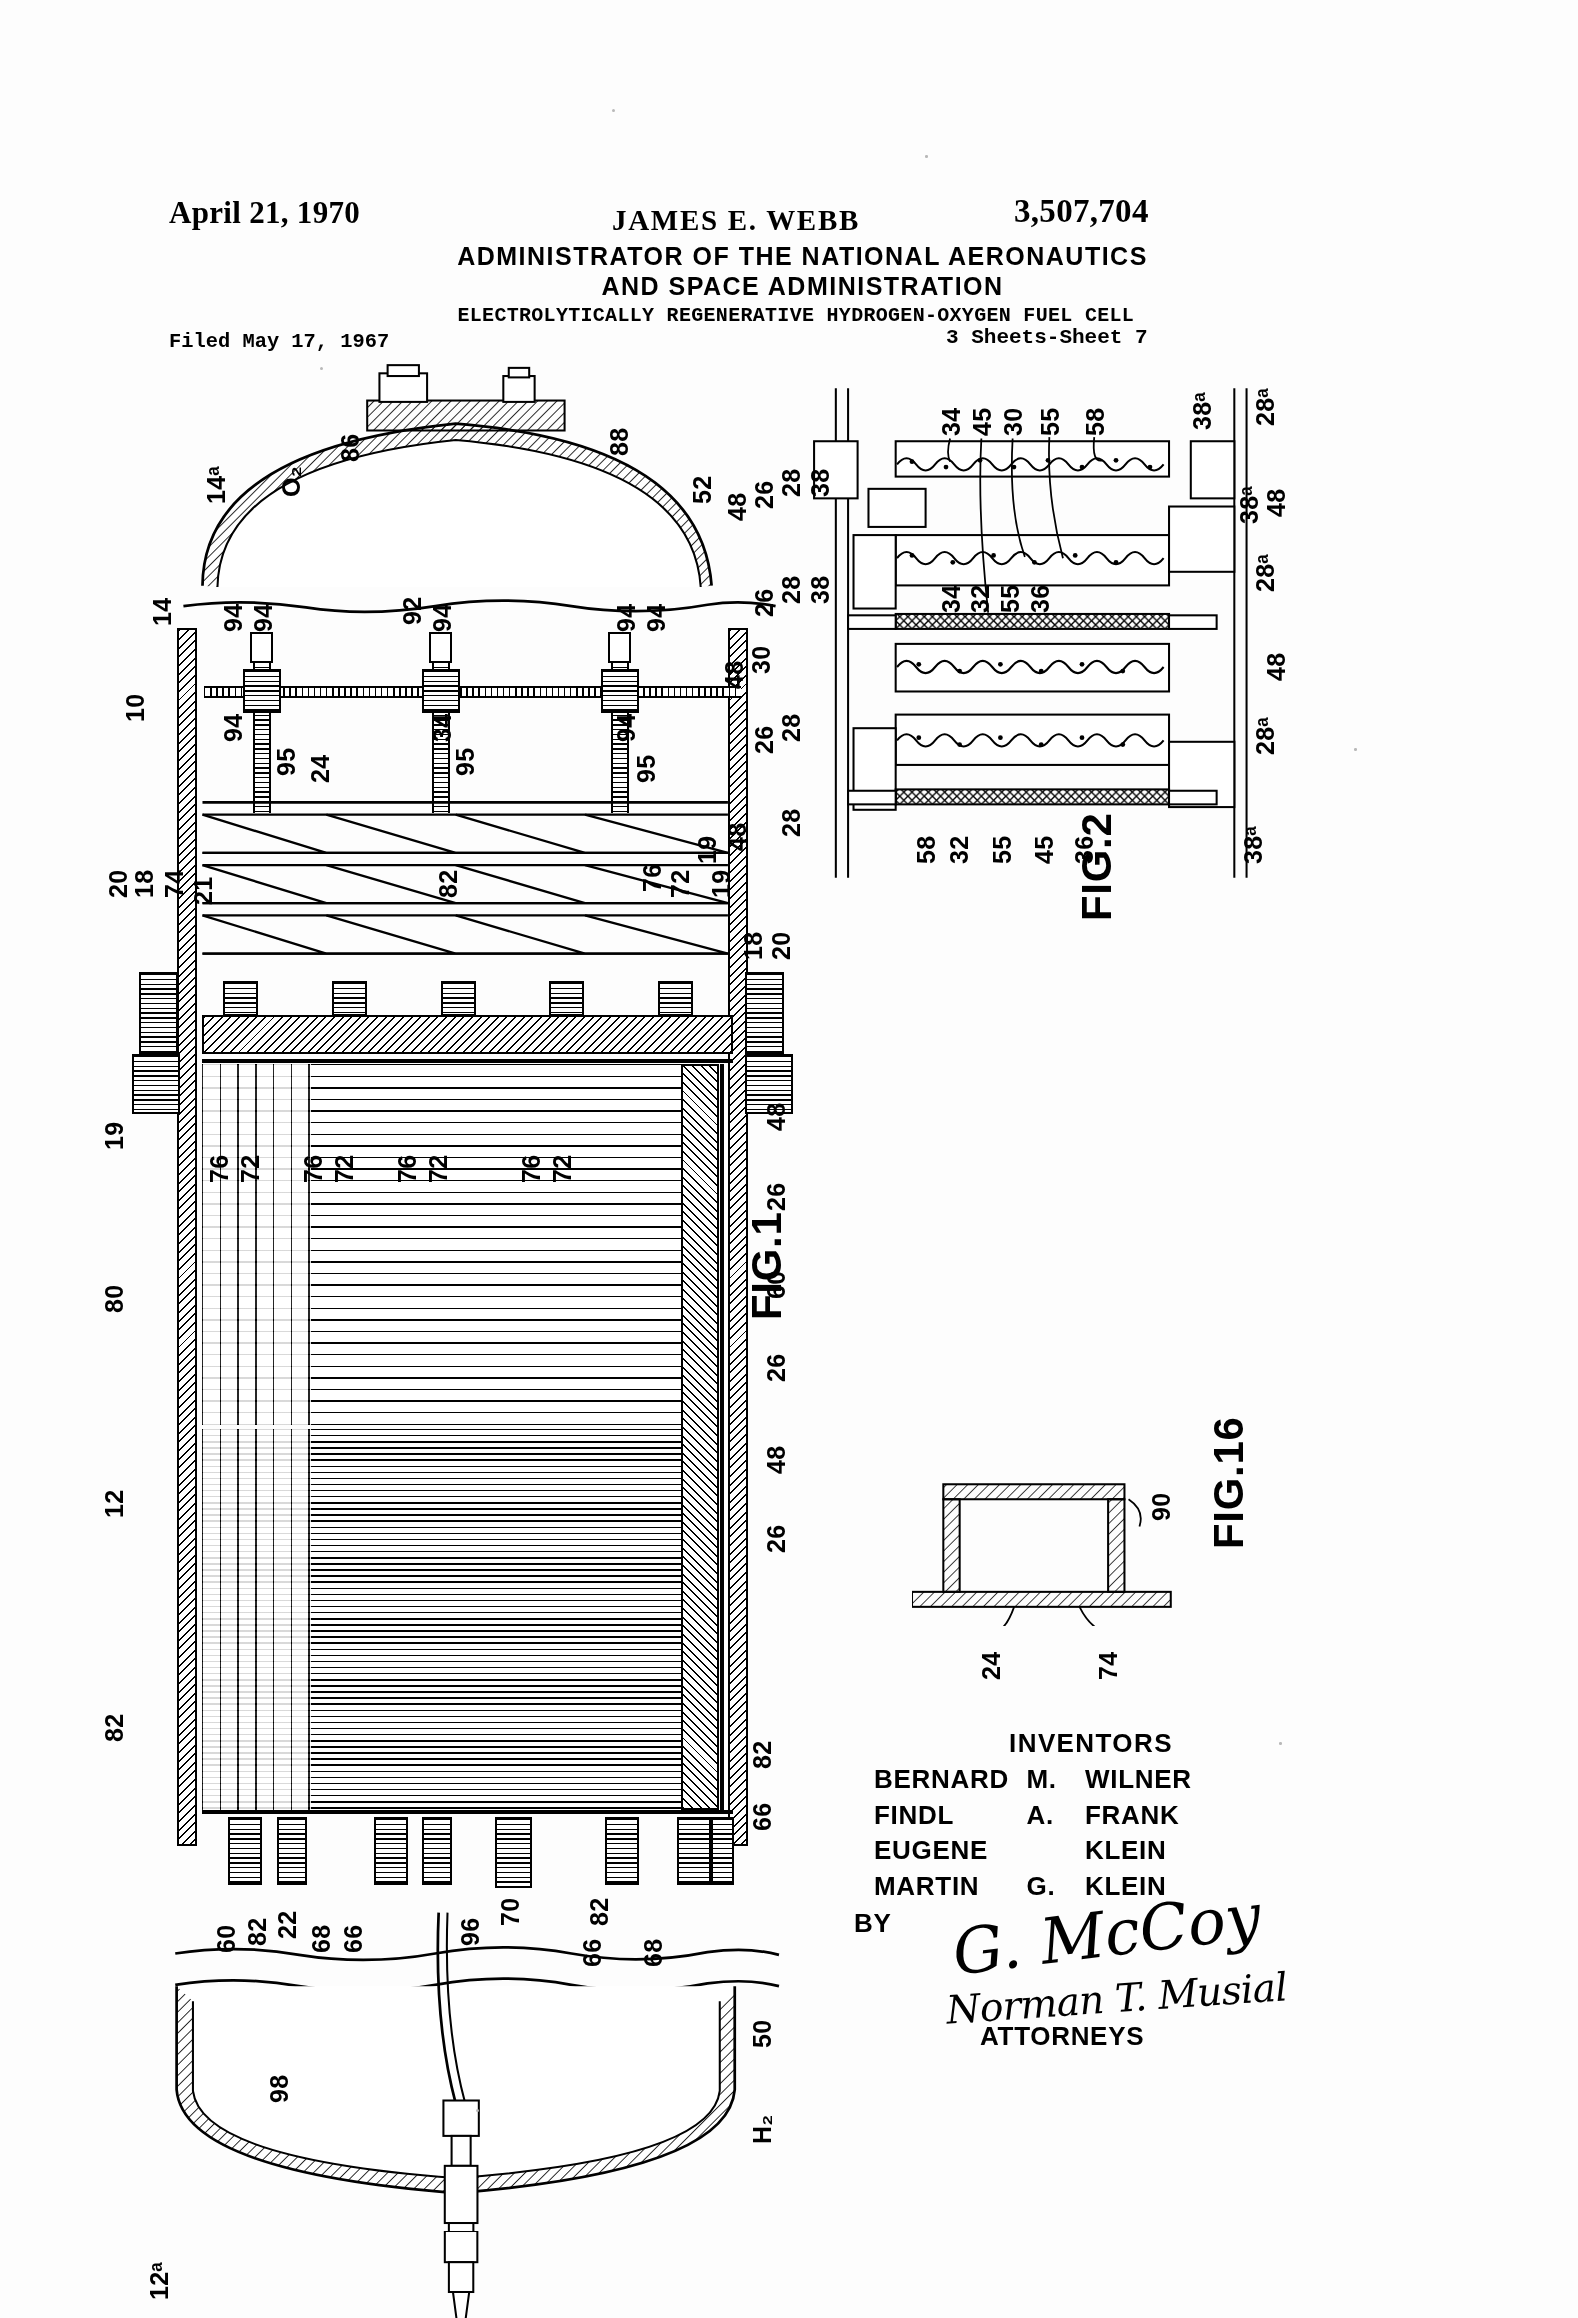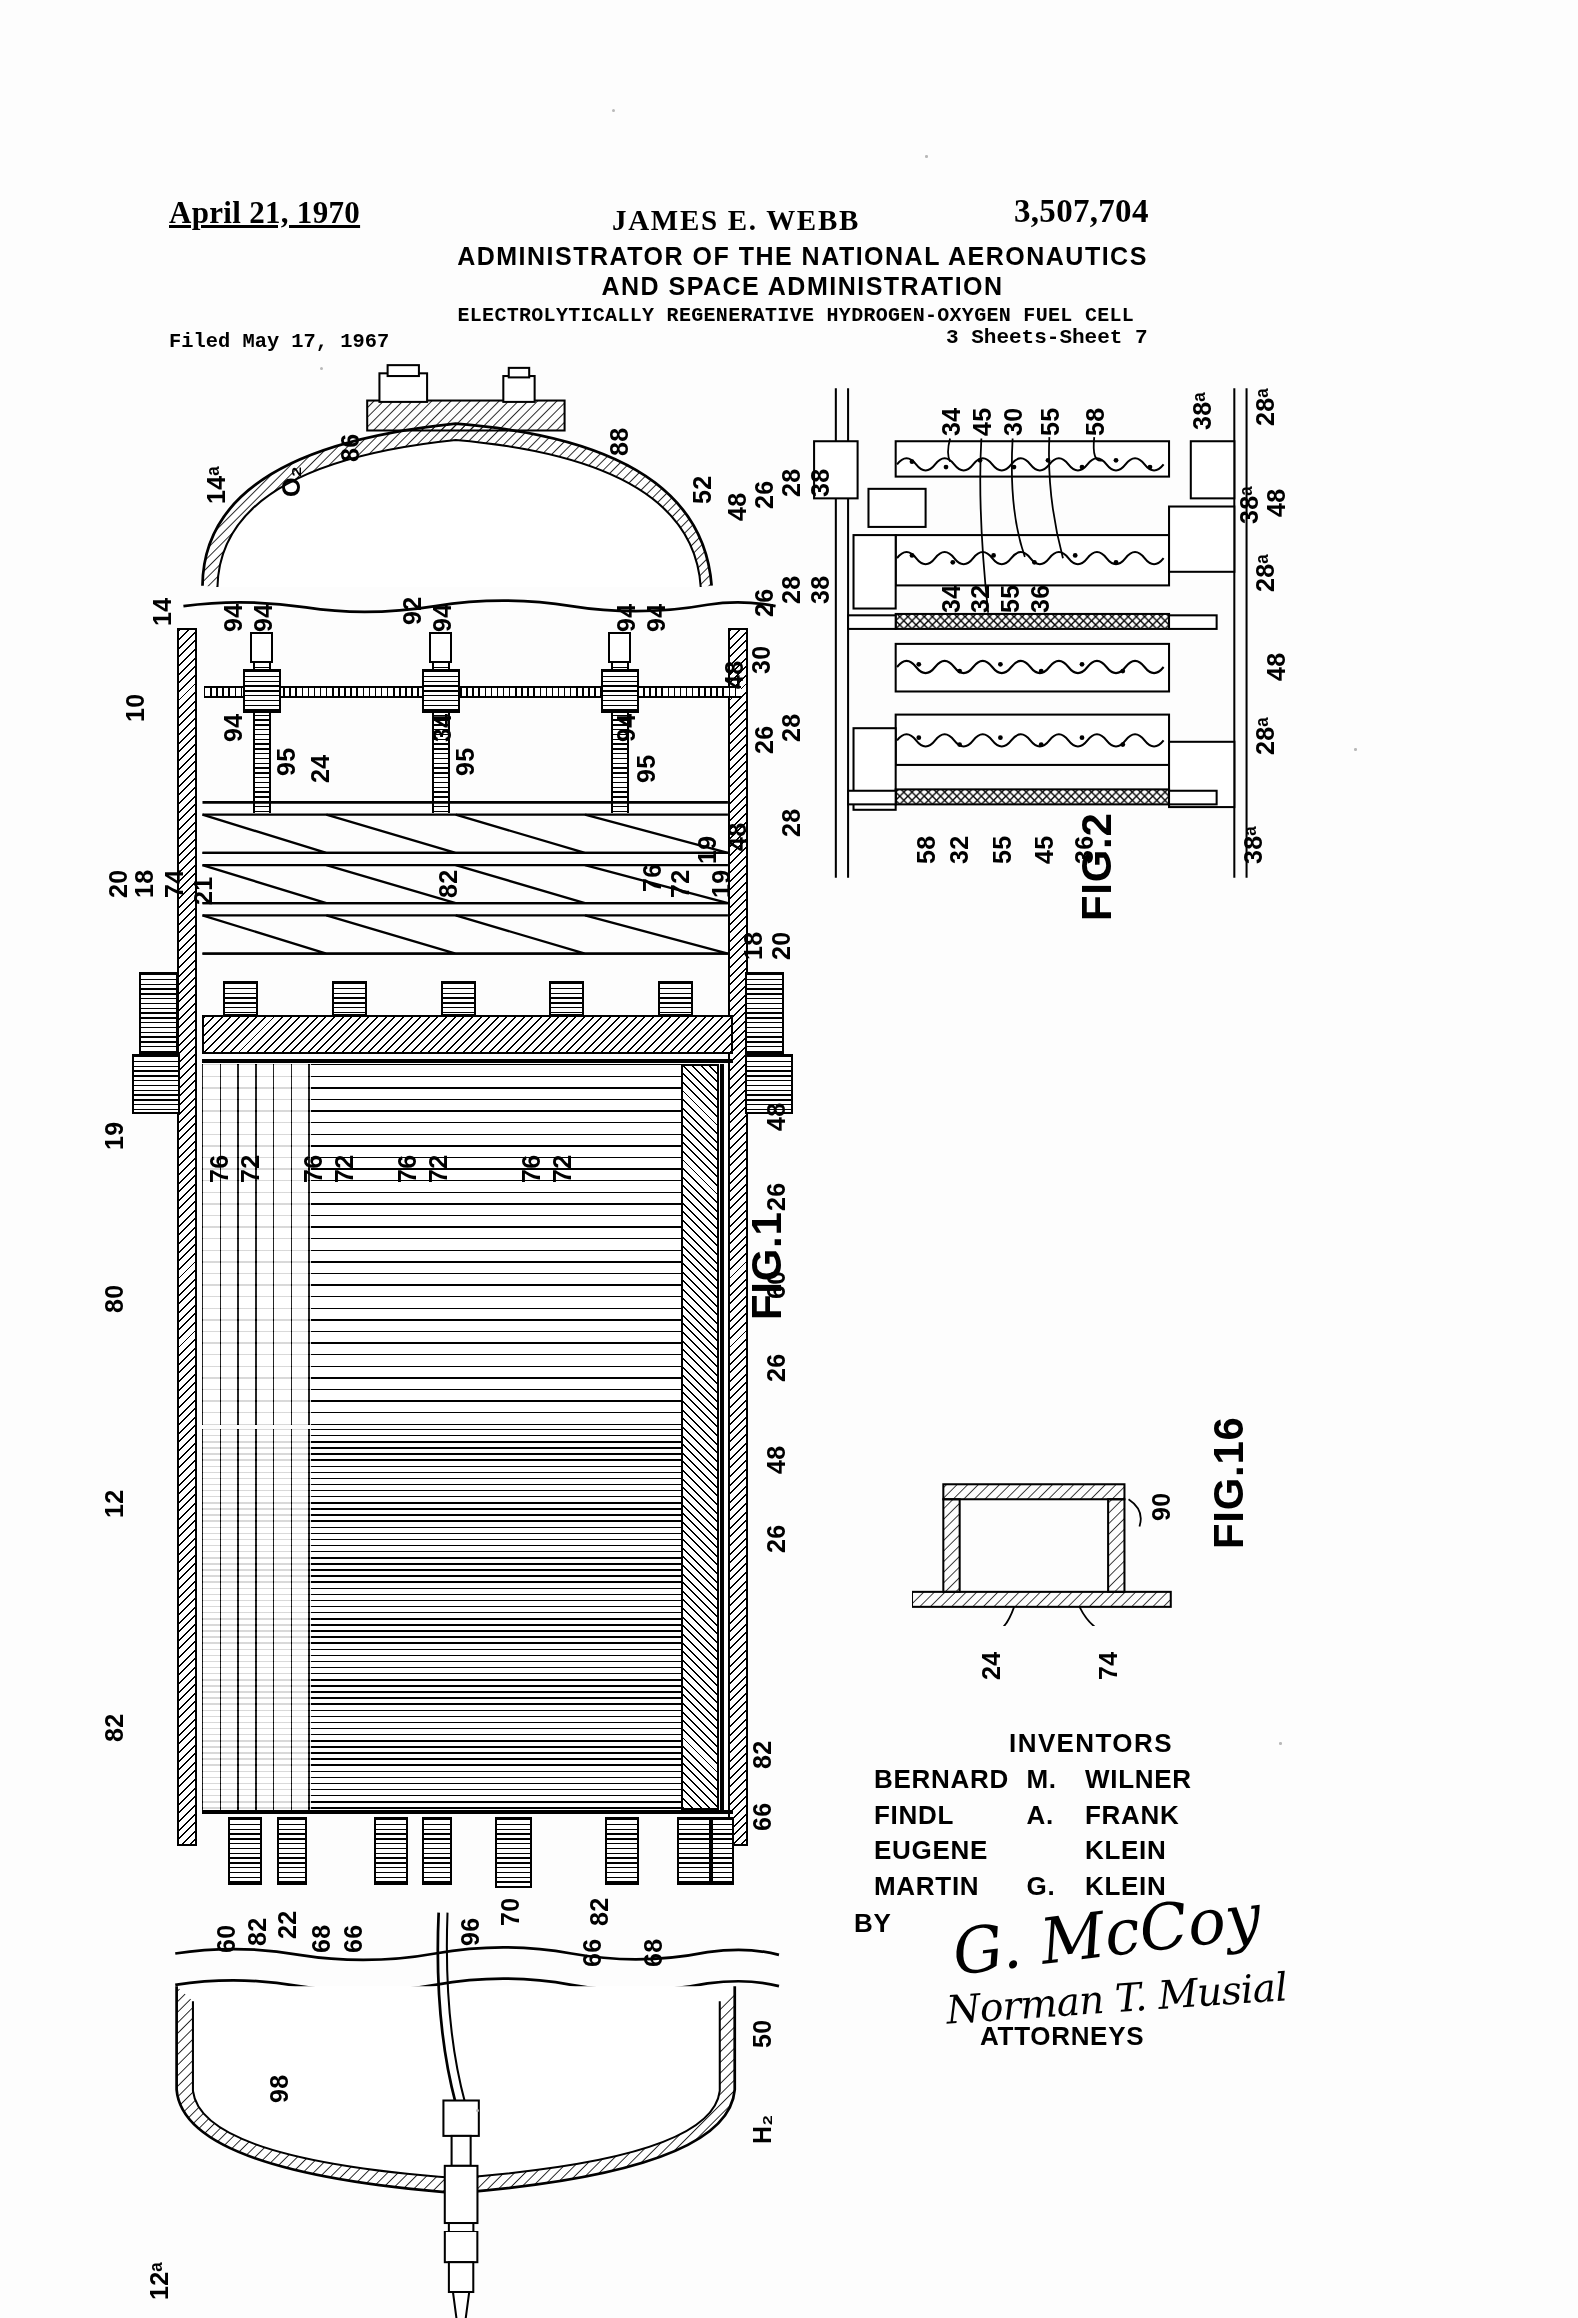--- a/index.html
+++ b/index.html
@@ -4,21 +4,21 @@
 <style>
   html,body{margin:0;padding:0;background:#fff;}
   body{width:1578px;height:2319px;position:relative;
        font-family:"Liberation Sans", sans-serif;color:#000;
        -webkit-font-smoothing:none;}
   .page{position:absolute;inset:0;background:#fdfdfd;overflow:hidden;}
 
   
   .hdr{position:absolute;left:0;top:0;width:1578px;}
   .hdr-date{position:absolute;left:169px;top:195px;font-family:"Liberation Serif",serif;
-            font-weight:700;font-size:31px;letter-spacing:0.3px;text-decoration:underline;}
+            font-weight:700;font-size:31px;letter-spacing:0.3px;}
   .hdr-name{position:absolute;left:612px;top:204px;font-family:"Liberation Serif",serif;
             font-weight:700;font-size:29px;letter-spacing:1.7px;}
   .hdr-num{position:absolute;left:1014px;top:193px;font-family:"Liberation Serif",serif;
            font-weight:700;font-size:33px;letter-spacing:0.3px;}
   .hdr-line2{position:absolute;left:0;top:242px;width:1578px;text-align:center;
              font-family:"Liberation Sans",sans-serif;font-weight:700;font-size:25px;
              letter-spacing:1.5px;padding-left:27px;box-sizing:border-box;}
   .hdr-line3{position:absolute;left:0;top:272px;width:1578px;text-align:center;
              font-family:"Liberation Sans",sans-serif;font-weight:700;font-size:25px;
              letter-spacing:1.5px;padding-left:27px;box-sizing:border-box;}

